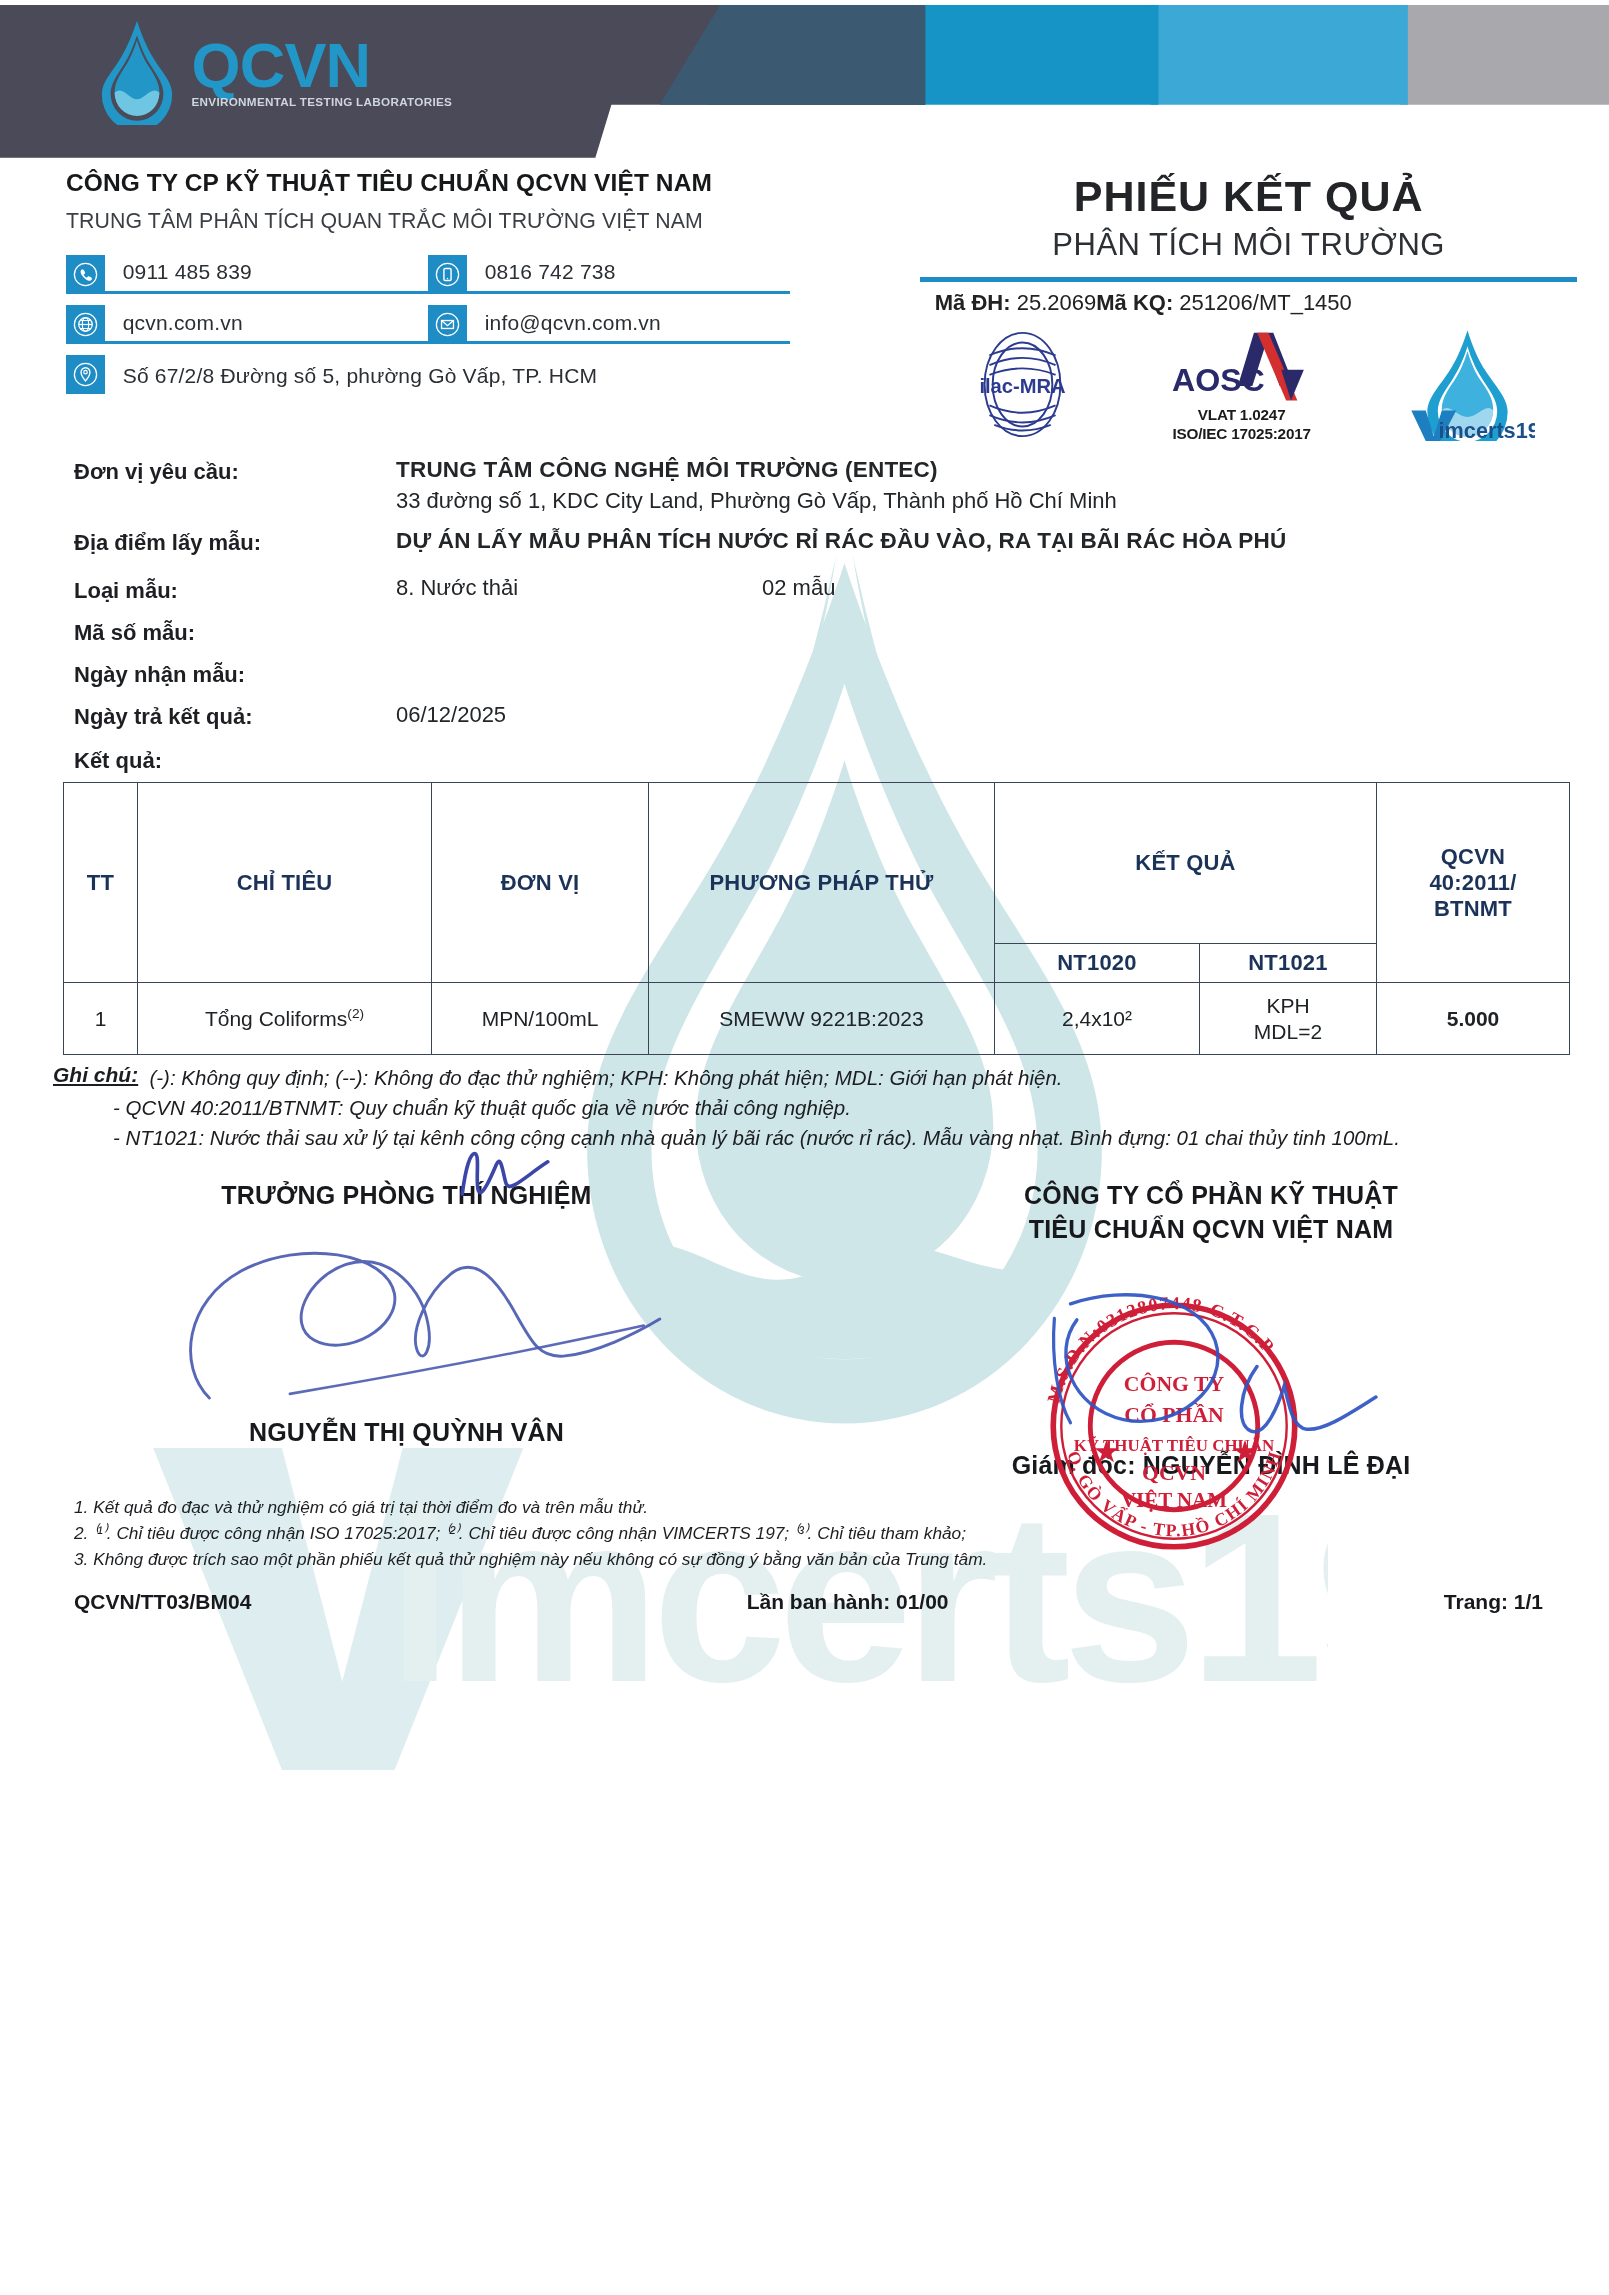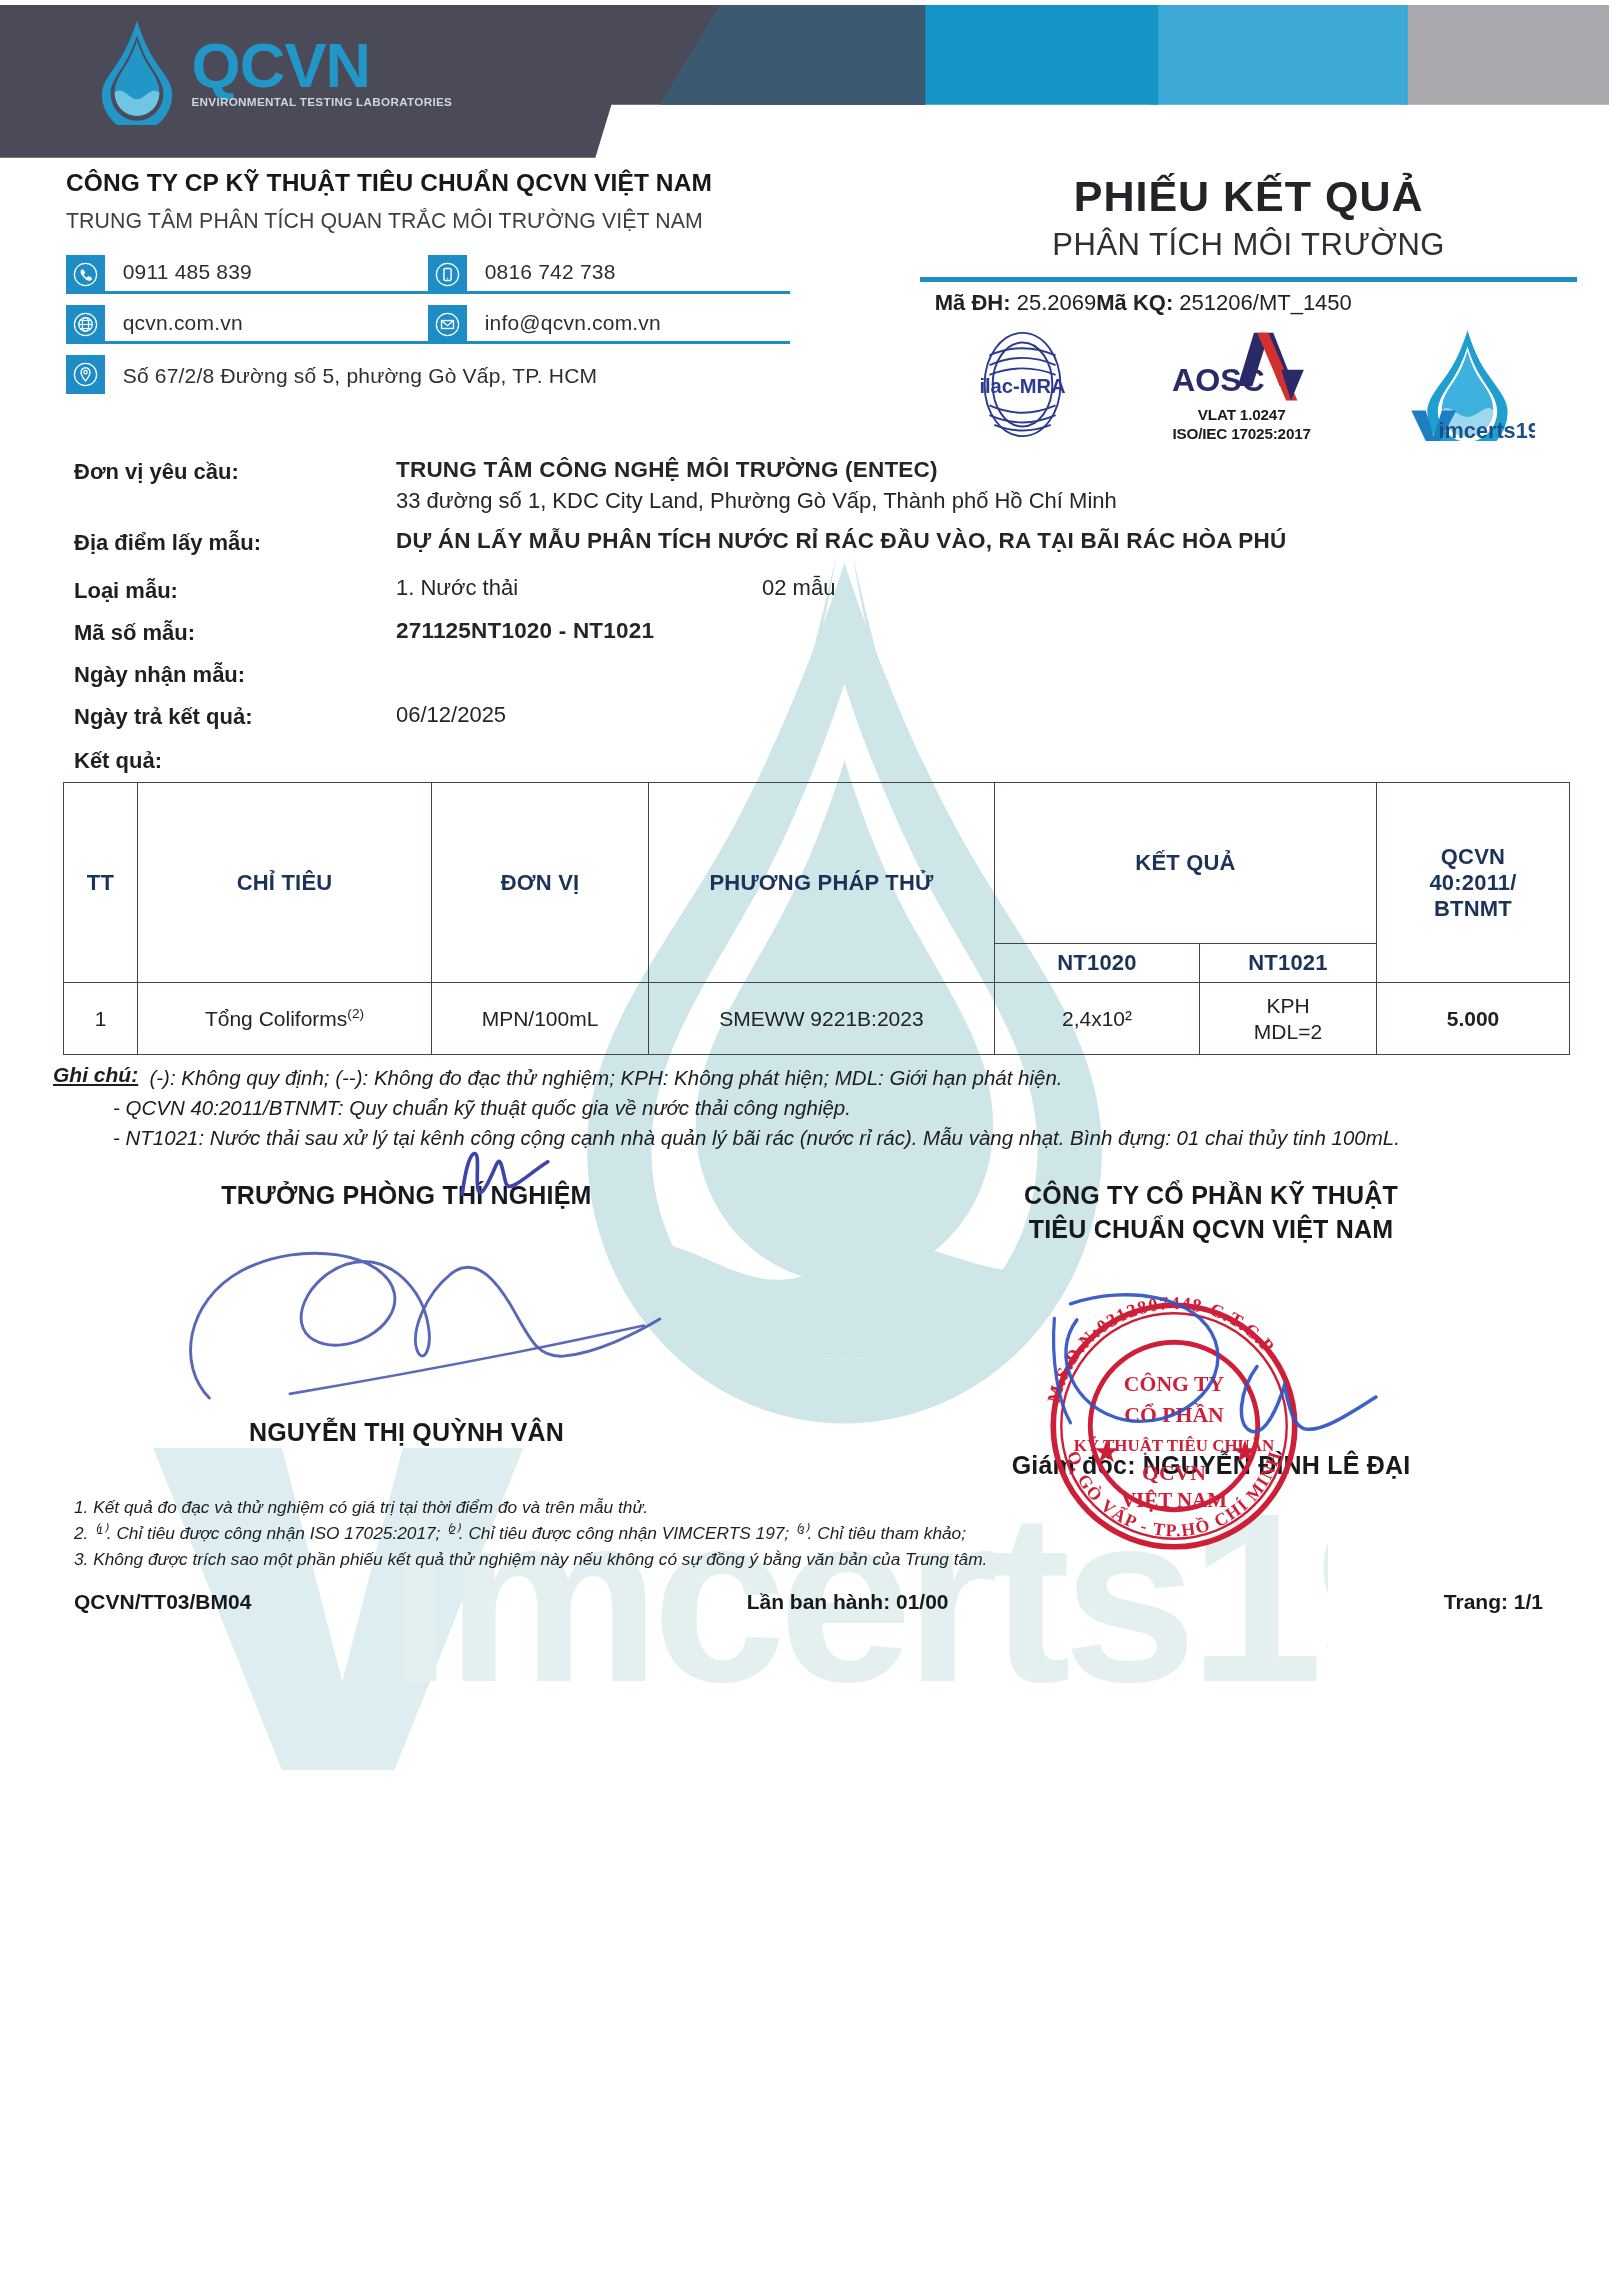--- a/index.html
+++ b/index.html
@@ -358,28 +358,27 @@
       <div class="ilabel">Địa điểm lấy mẫu:</div>
       <div class="ivalue bold">DỰ ÁN LẤY MẪU PHÂN TÍCH NƯỚC RỈ RÁC ĐẦU VÀO, RA TẠI BÃI RÁC HÒA PHÚ</div>
     </div>
     <div class="irow">
       <div class="ilabel"></div>
     </div>
     <div class="line-gap"></div>
     <div class="irow">
       <div class="ilabel">Loại mẫu:</div>
       <div class="ivalue reg two-col">
-        <span class="c1">1. Nước thải</span>
+        <span class="c1">8. Nước thải</span>
         <span class="c2">02 mẫu</span>
       </div>
     </div>
     <div class="line-gap"></div>
     <div class="irow">
       <div class="ilabel">Mã số mẫu:</div>
-      <div class="ivalue bold">271125NT1020 - NT1021</div>
     </div>
     <div class="line-gap"></div>
     <div class="irow">
       <div class="ilabel">Ngày nhận mẫu:</div>
     </div>
     <div class="line-gap"></div>
     <div class="irow">
       <div class="ilabel">Ngày trả kết quả:</div>
       <div class="ivalue reg">06/12/2025</div>
     </div>

